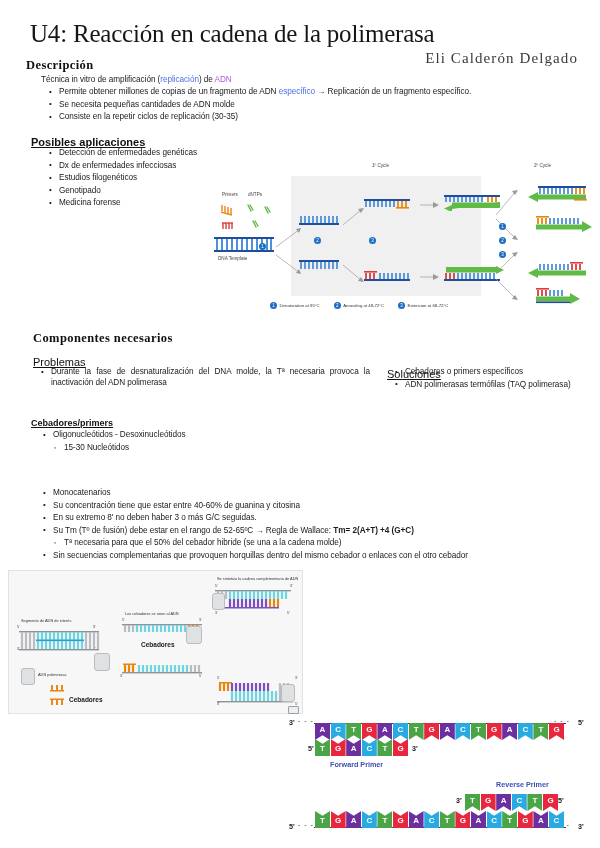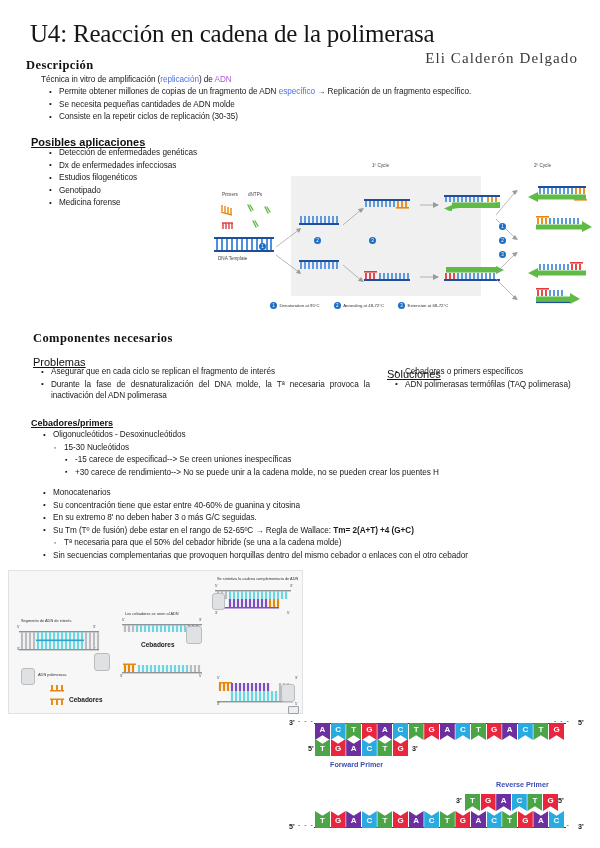--- a/index.html
+++ b/index.html
@@ -466,40 +466,35 @@
       <span class="t">Extension at 68-72°C</span>
     </div>
   </div>
 </div>
 
 <div class="sec-head" id="h-componentes">Componentes necesarios</div>
 <div class="underline-head" id="h-problemas" style="text-decoration:underline;font-weight:400;">Problemas</div>
 <div class="underline-head" id="h-soluciones" style="text-decoration:underline;font-weight:400;">Soluciones</div>
 
 <ul class="txt bl" id="l-problemas">
-  <li>Asegurar que en cada ciclo se replican el fragmento de interés</li>
   <li class="just">Durante la fase de desnaturalización del DNA molde, la Tª necesaria provoca la inactivación del ADN polimerasa</li>
 </ul>
 <ul class="txt bl" id="l-soluciones">
   <li>Cebadores o primers específicos</li>
   <li>ADN polimerasas termófilas (TAQ polimerasa)</li>
 </ul>
 
 <div class="underline-head" id="h-cebadores">Cebadores/primers</div>
 
 <ul class="txt bl" id="l-ceb1">
   <li>
     <span>Oligonucleótidos - Desoxinucleótidos</span>
     <ul class="bl hollow sub2" style="margin-top:1.5px;">
       <li>
         <span>15-30 Nucleótidos</span>
-        <ul class="bl square sub3" style="margin-top:1.5px;">
-          <li>-15 carece de especificad--&gt; Se creen uniones inespecíficas</li>
-          <li>+30 carece de rendimiento--&gt; No se puede unir a la cadena molde, no se pueden crear los puentes H</li>
-        </ul>
       </li>
     </ul>
   </li>
 </ul>
 
 <ul class="txt bl" id="l-ceb2">
   <li>Monocatenarios</li>
   <li>Su concentración tiene que estar entre 40-60% de guanina y citosina</li>
   <li>En su extremo 8' no deben haber 3 o más G/C seguidas.</li>
   <li>

